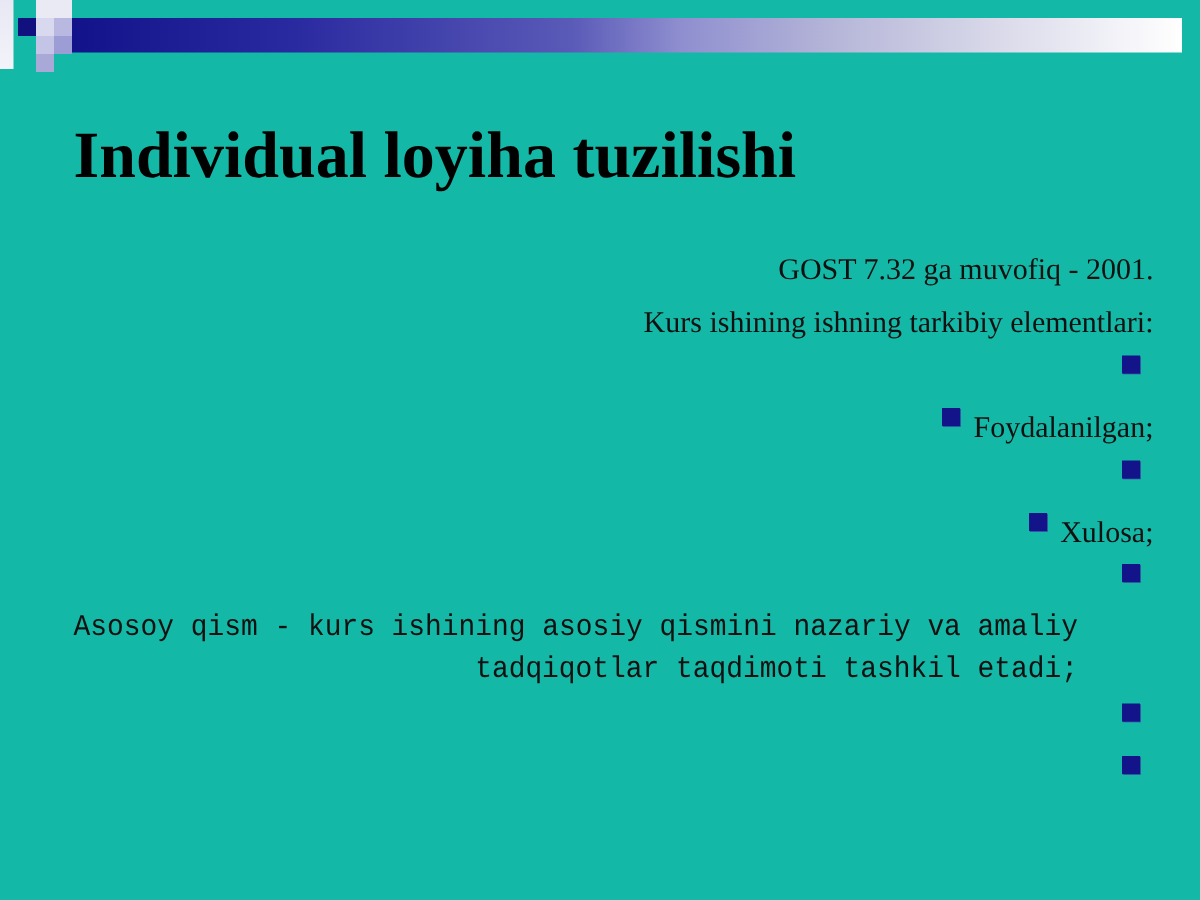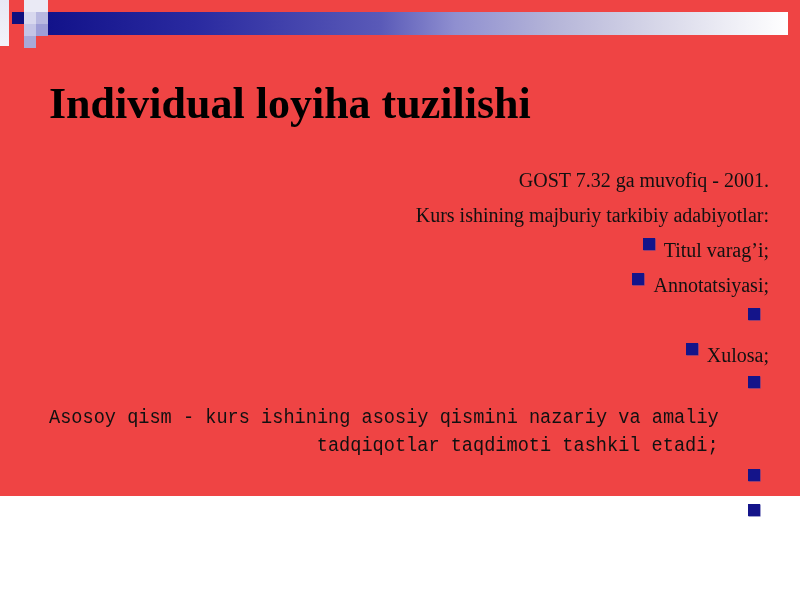--- a/index.html
+++ b/index.html
@@ -6,22 +6,22 @@
       margin: 0;
       padding: 0;
       width: 800px;
       height: 600px;
       background: #ffffff;
       overflow: hidden;
     }
     .slide {
       position: relative;
       width: 800px;
-      height: 496px;
-      background: #ef4444;
+      height: 600px;
+      background: #14b8a6;
     }
     
     .deco {
       position: absolute;
     }
     .deco-col {
       left: 0; top: 0; width: 9px; height: 46px;
       background: linear-gradient(180deg, #e8e8f4 0%, #f3f3fa 100%);
     }
     .deco-light-top {
@@ -139,27 +139,27 @@
   <div class="deco deco-mid2"></div>
   <div class="deco deco-mid3"></div>
   <div class="deco deco-mid4"></div>
   <div class="deco deco-low"></div>
   <div class="header-bar"></div>
 
   <h1 class="title">Individual loyiha tuzilishi</h1>
 
   <div class="body">
     <div class="line">GOST 7.32 ga muvofiq - 2001.</div>
-    <div class="line">Kurs ishining majburiy tarkibiy adabiyotlar:</div>
+    <div class="line">Kurs ishining ishning tarkibiy elementlari:</div>
 
     <div class="item">
-      <span class="bullet"></span><span>Titul varag’i;</span>
+      <span class="bullet"></span>
     </div>
     <div class="item">
-      <span class="bullet"></span><span>Annotatsiyasi;</span>
+      <span class="bullet"></span><span>Foydalanilgan;</span>
     </div>
     <div class="item">
       <span class="bullet"></span>
     </div>
     <div class="item">
       <span class="bullet"></span><span>Xulosa;</span>
     </div>
     <div class="item wrap">
       <span class="bullet"></span><span class="text-condensed">Asosoy qism - kurs ishining asosiy qismini nazariy va amaliy</span>
       <span class="cont">tadqiqotlar taqdimoti tashkil etadi;</span>

